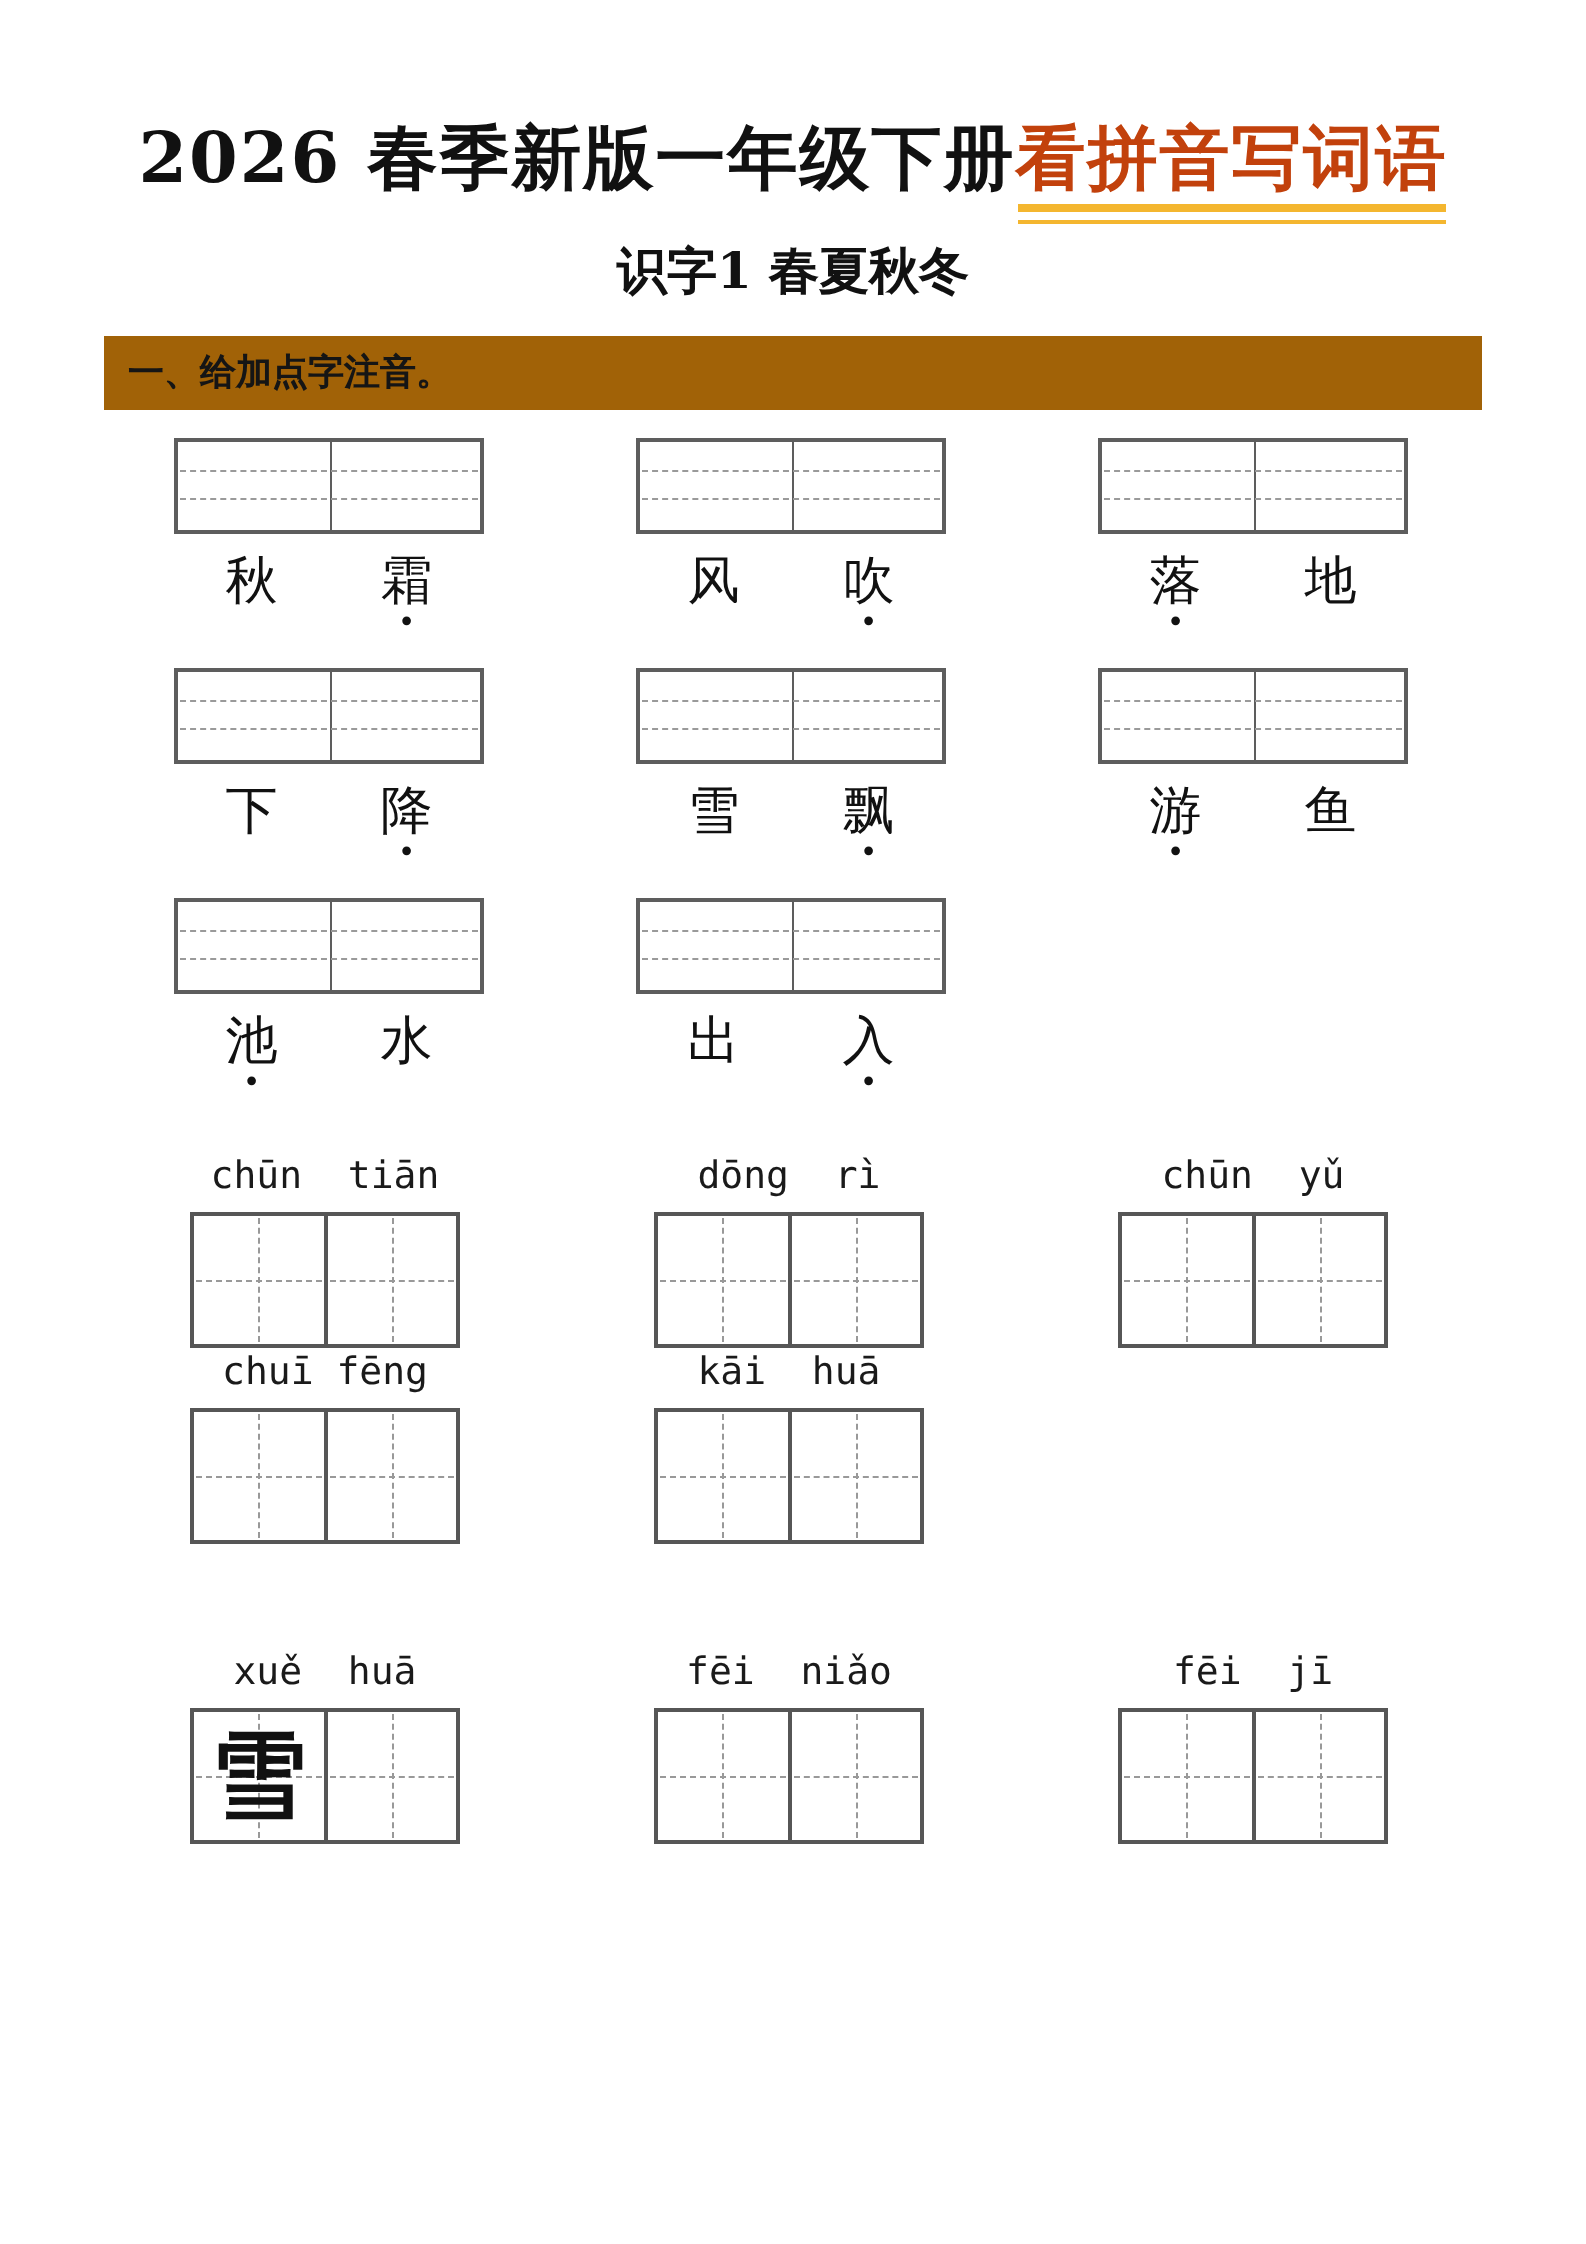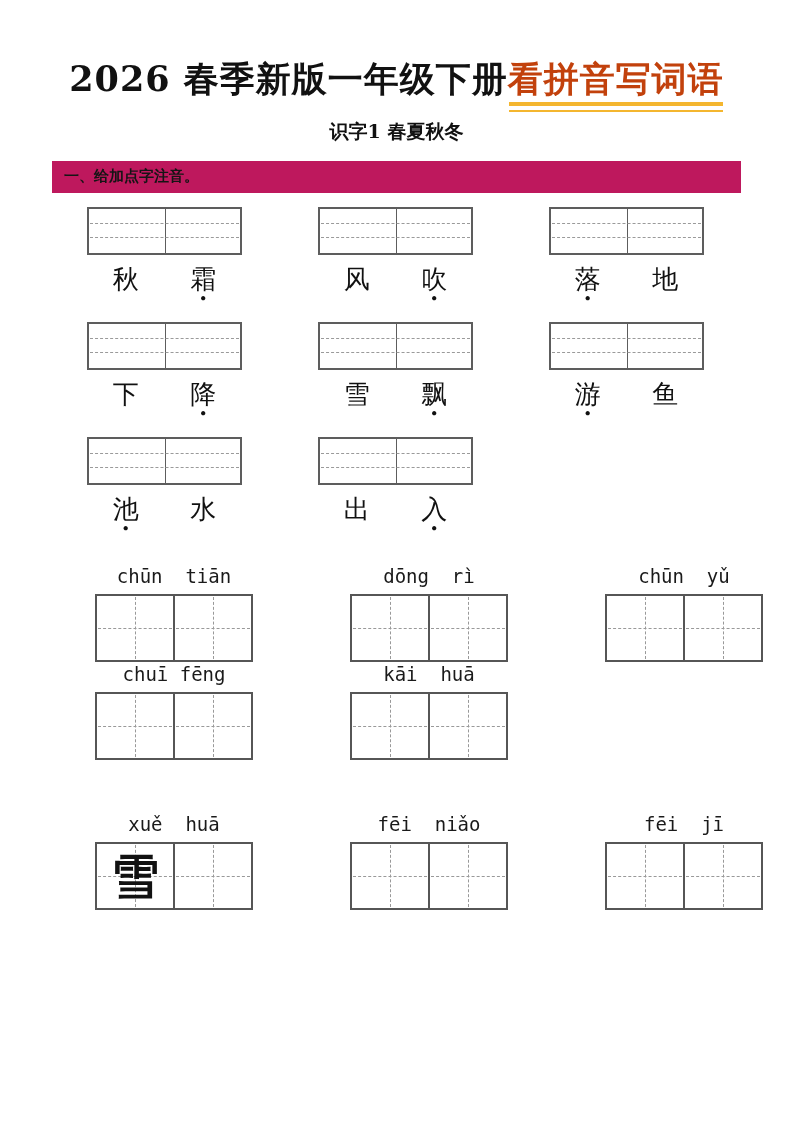--- a/index.html
+++ b/index.html
@@ -24,31 +24,31 @@
   .title .red-part::after {
     content:""; position:absolute; left:1px; right:1px; bottom:-3px;
     height:4px; background:#F4B62F;
   }
   .title .red-part::before {
     content:""; position:absolute; left:1px; right:1px; bottom:-9px;
     height:2px; background:#F4B62F;
   }
   .subtitle {
     margin-top:16px; text-align:center;
-    font-size:19px; font-weight:bold;
+    font-size:25px; font-weight:bold;
     font-family:"DejaVu Serif","Liberation Serif",serif;
   }
 
   
   .band {
     margin:16px 52px 0 52px;
-    background:#be185d;
+    background:#a16207;
     padding:6px 12px 7px 12px;
     font-family:"DejaVu Sans","Liberation Sans",sans-serif;
-    font-weight:bold; font-size:15px; color:#151515;
+    font-weight:bold; font-size:18px; color:#151515;
   }
 
   
   .s1row { display:flex; margin-left:87px; gap:76px; margin-top:14px; }
   .s1item { width:155px; }
   .fourline {
     height:48px; border:2px solid #5d5d5d; position:relative; background:#fff;
   }
   .fourline .vline {
     position:absolute; top:0; bottom:0; left:50%; width:1px; background:#5d5d5d;
@@ -61,21 +61,21 @@
   .chars { display:flex; margin-top:9px; height:44px; }
   .charbox { width:50%; display:flex; flex-direction:column; align-items:center; }
   .char { font-size:26px; line-height:31px; font-family:"DejaVu Serif","Liberation Serif",serif; }
   .dotmark { font-size:15px; line-height:9px; height:9px; }
 
   
   .s2row { display:flex; margin-left:95px; gap:97px; }
   .row-a { margin-top:26px; }
   .row-b { }
   .row-c { margin-top:52px; }
-  .s2item { width:158px; }
+  .s2item { width:135px; }
   .pinyin {
     text-align:center; white-space:pre;
     font-family:"DejaVu Sans Mono","Liberation Mono",monospace;
     font-size:19px; line-height:24px; margin-bottom:6px; color:#1a1a1a;
   }
   .tian {
     height:68px; border:2px solid #565656; display:flex; background:#fff;
   }
   .tcell { flex:1; position:relative; display:flex; align-items:center; justify-content:center; }
   .tcell + .tcell { border-left:2px solid #565656; }

